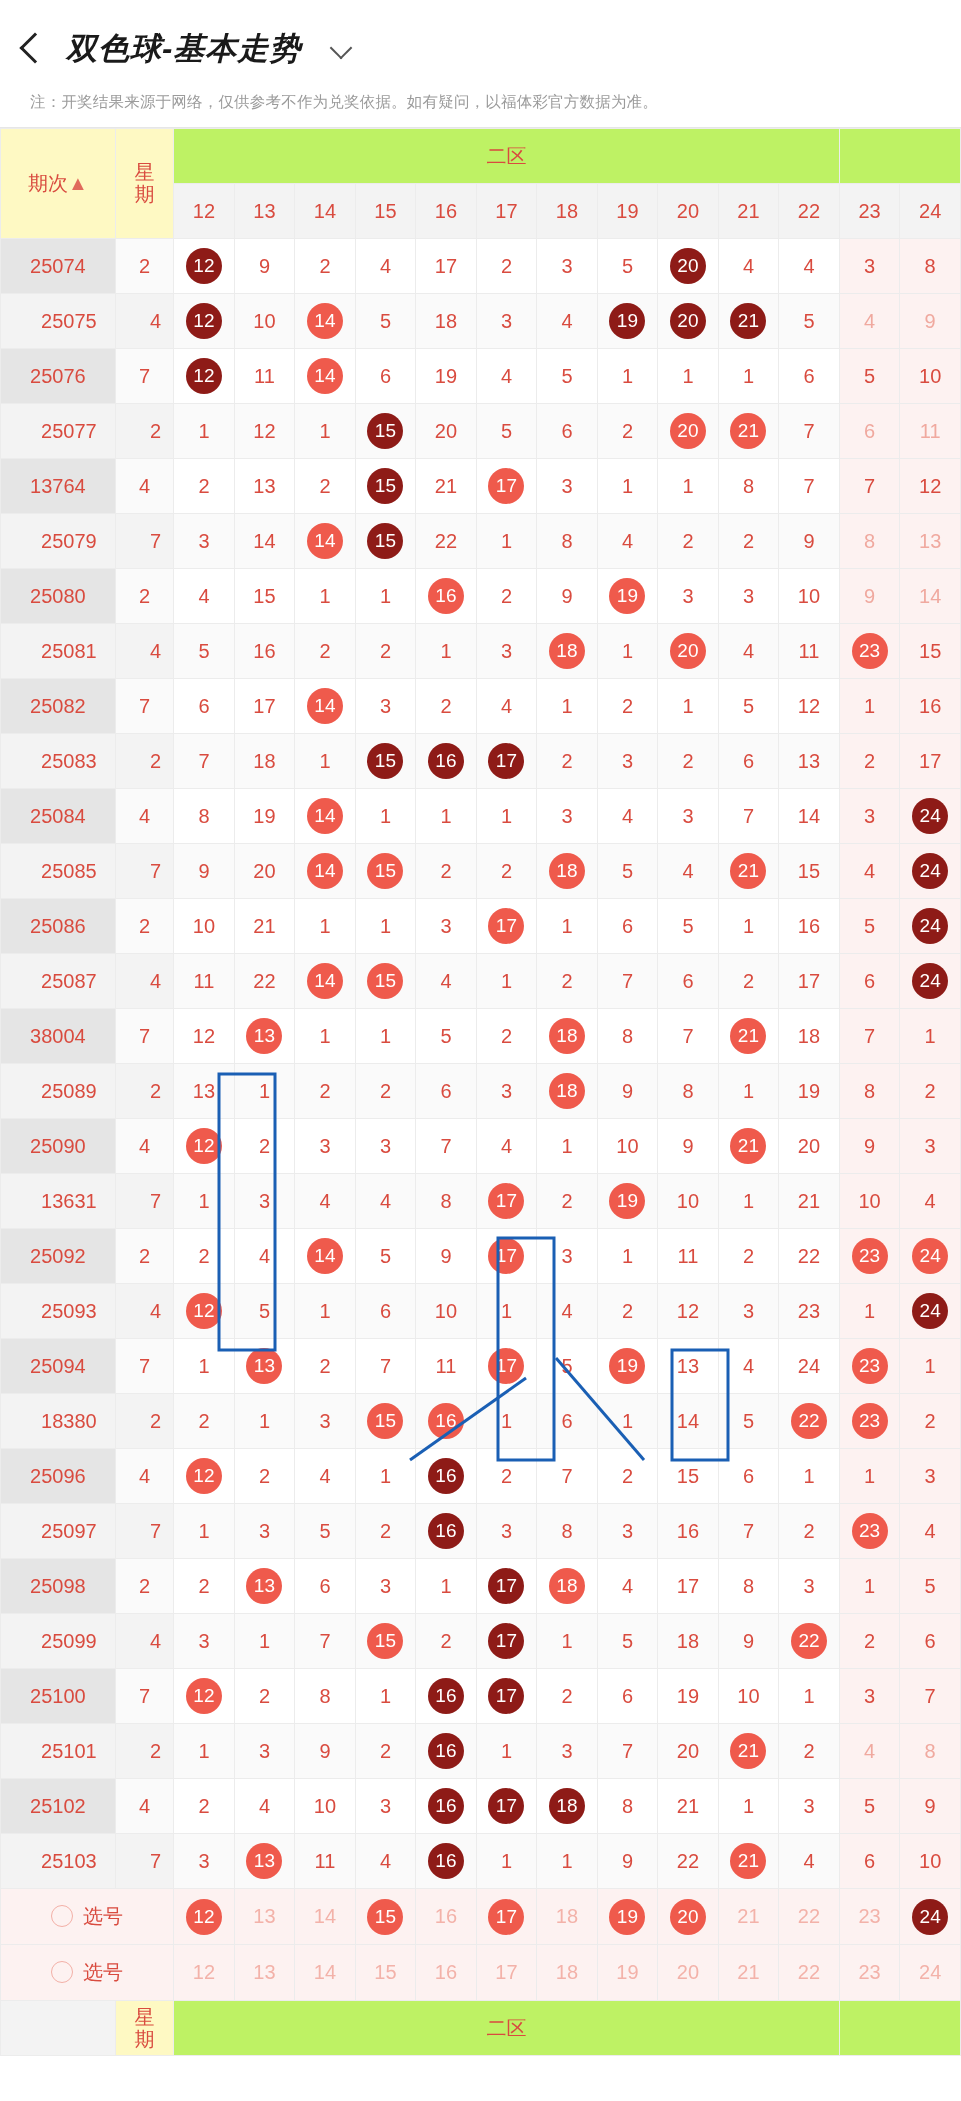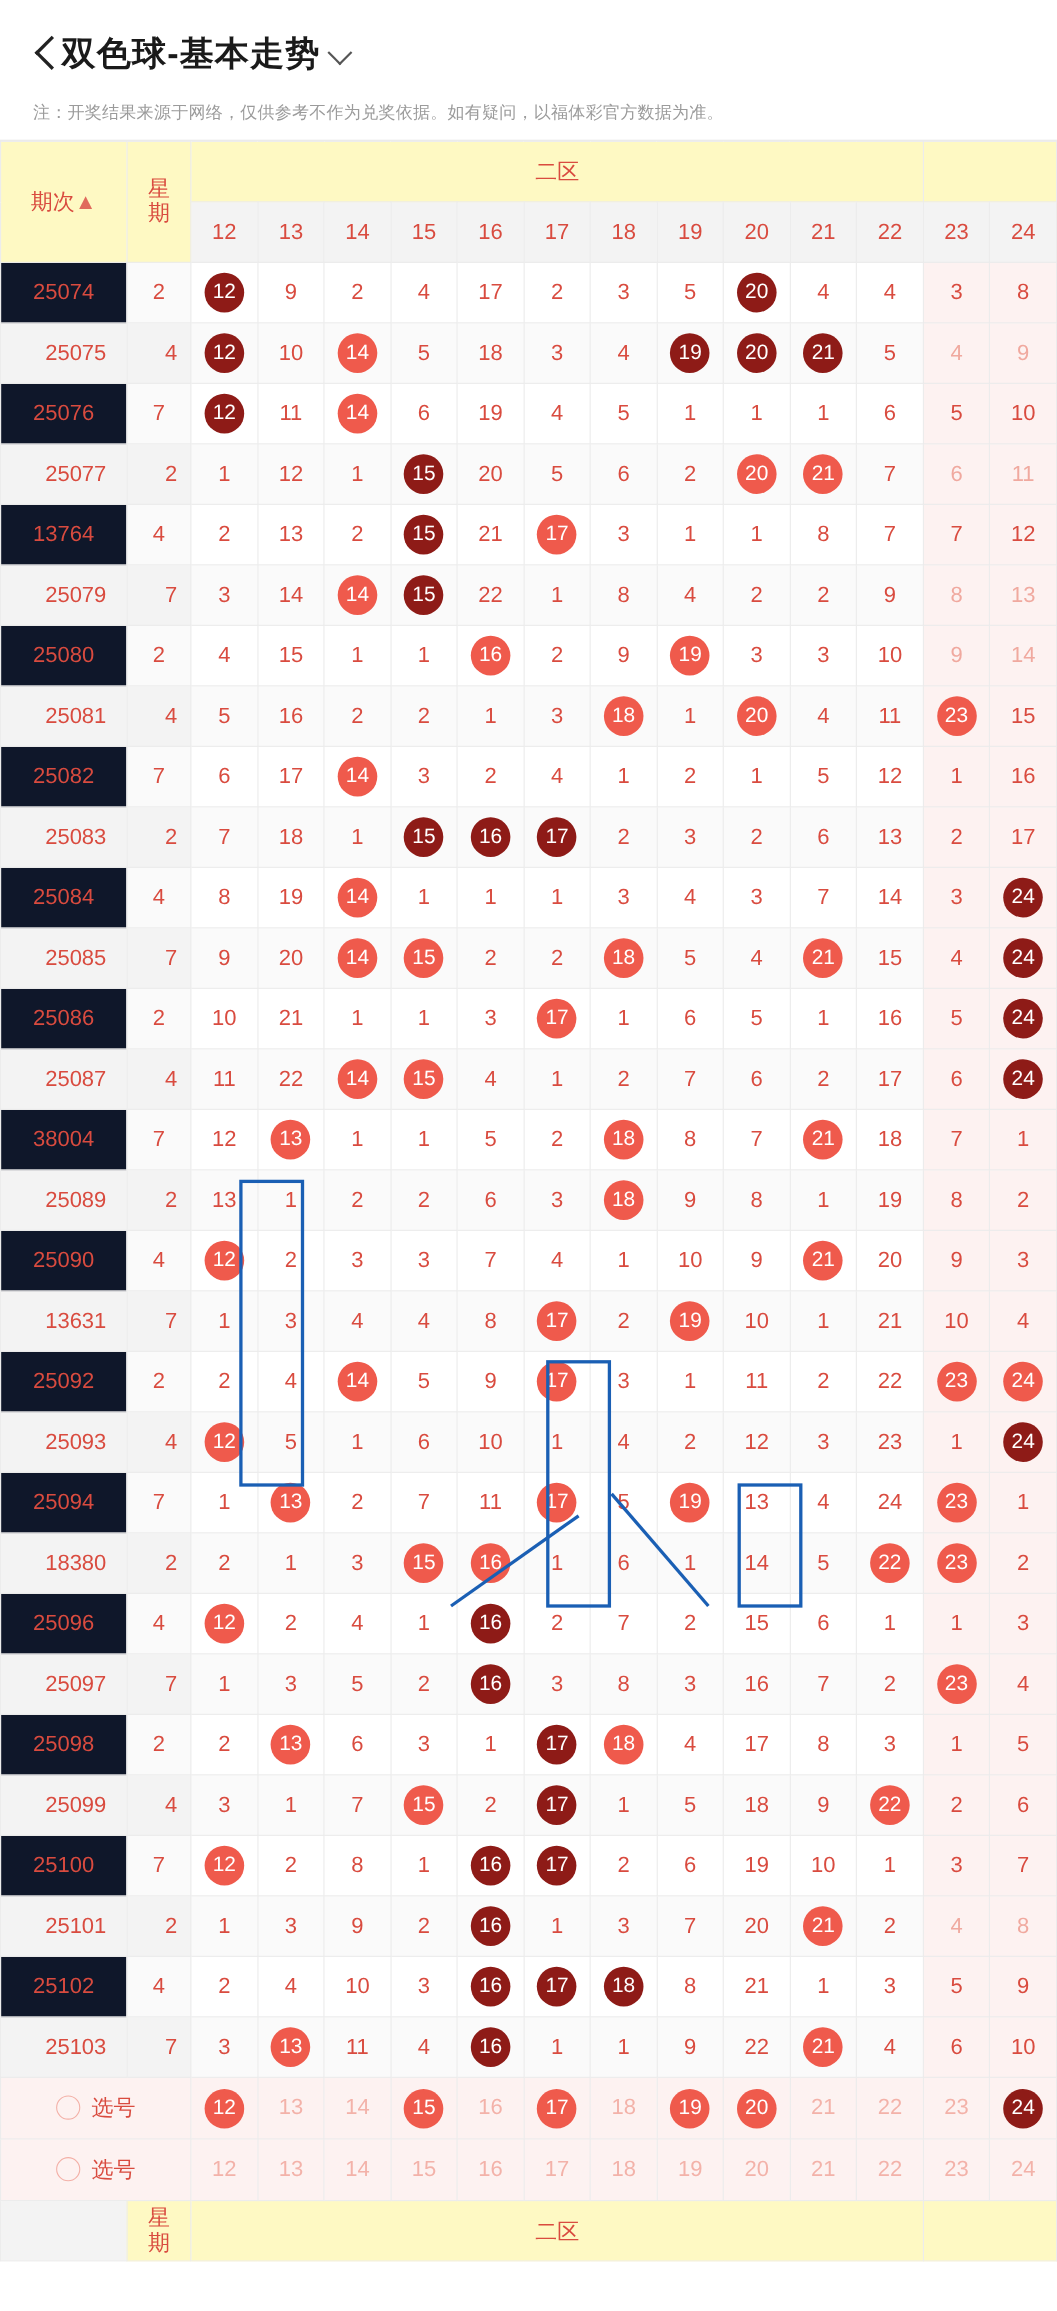--- a/index.html
+++ b/index.html
@@ -9,21 +9,23 @@
     background: #ffffff;
     font-family: "Liberation Sans", sans-serif;
     color: #333;
     -webkit-font-smoothing: antialiased;
   }
   .page { width:961px; position:relative; }
 
   
   .header {
     display:flex; align-items:center;
-    padding: 28px 0 18px 30px;
+    padding: 28px 0 18px 18px;
+    gap: 22px;
+    font-style: italic;
   }
   .back-icon {
     width:26px; height:40px; position:relative; flex:0 0 auto; cursor:pointer;
   }
   .back-icon:before {
     content:""; position:absolute; left:6px; top:8px;
     width:19px; height:19px;
     border-left:3px solid #222; border-bottom:3px solid #222;
     transform: rotate(45deg);
   }
@@ -61,25 +63,25 @@
     font-weight:normal;
   }
   col.c-issue { width:110px; }
   col.c-week  { width:56px; }
   col.c-num   { width:58px; }
 
   thead th {
     background:#f3f3f3; color:#555; font-size:20px;
   }
   th.issue-h, th.week-h { background:#fef9c3; color:#444; }
-  th.zone-h { background:#fef9c3; color:#444; font-size:21px; }
+  th.zone-h { background:#bef264; color:#444; font-size:21px; }
   th.num-h { background:#f3f3f3; color:#666; font-size:20px; height:46px;}
 
   td.issue {
-    color:#6b6b6b; font-size:20px; background:#0f172a;
+    color:#6b6b6b; font-size:20px; background:#e5e5e5;
   }
   td.week { color:#6b6b6b; font-size:20px; background:#fafafa; }
   tr.alt td.issue, tr.alt td.week { background:#f3f3f3;padding-left:22px; }
   tr.alt td.num { background:#fafafa; }
 
   td.num { color:#e0786e; }
   td.num.faint { color:#f0a99f; }
   td.num.tint { background:#fdf2f1 !important; }
 
   .ball {

